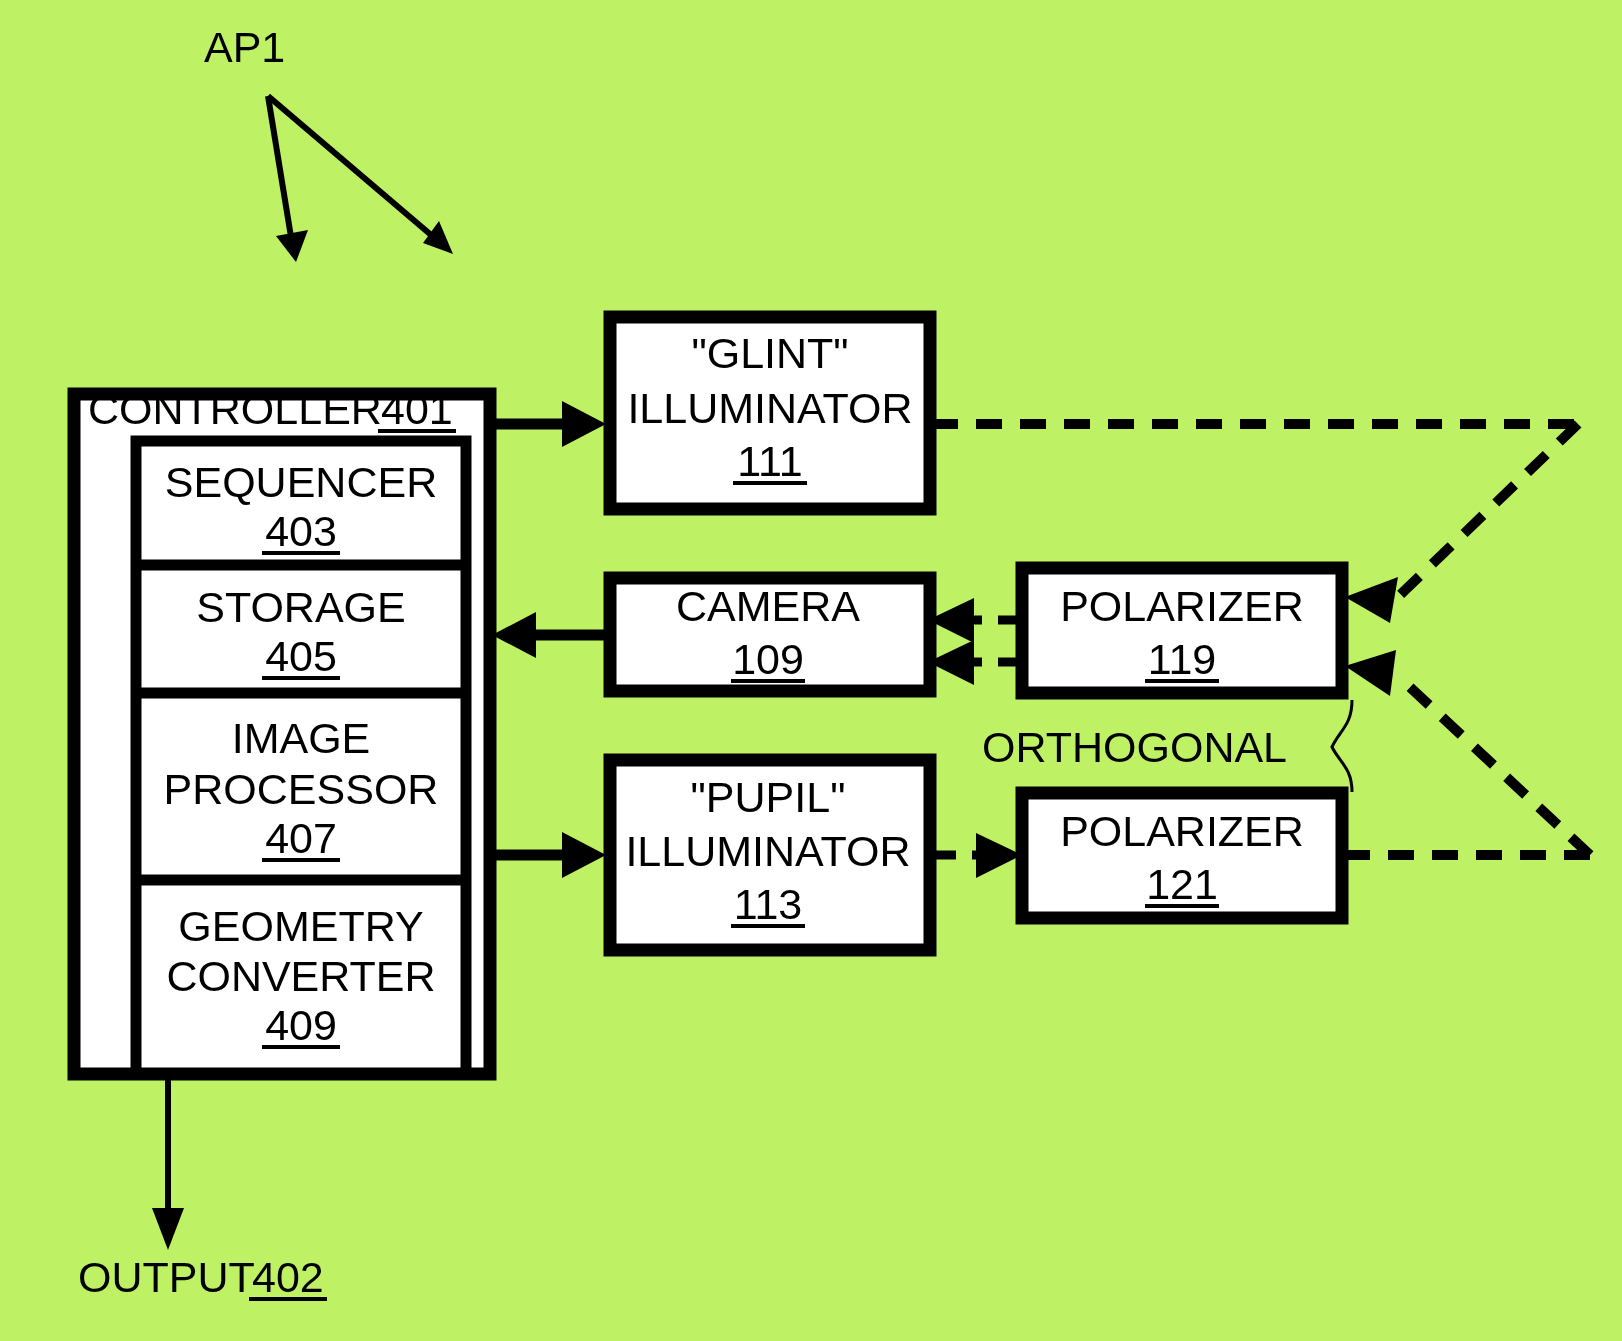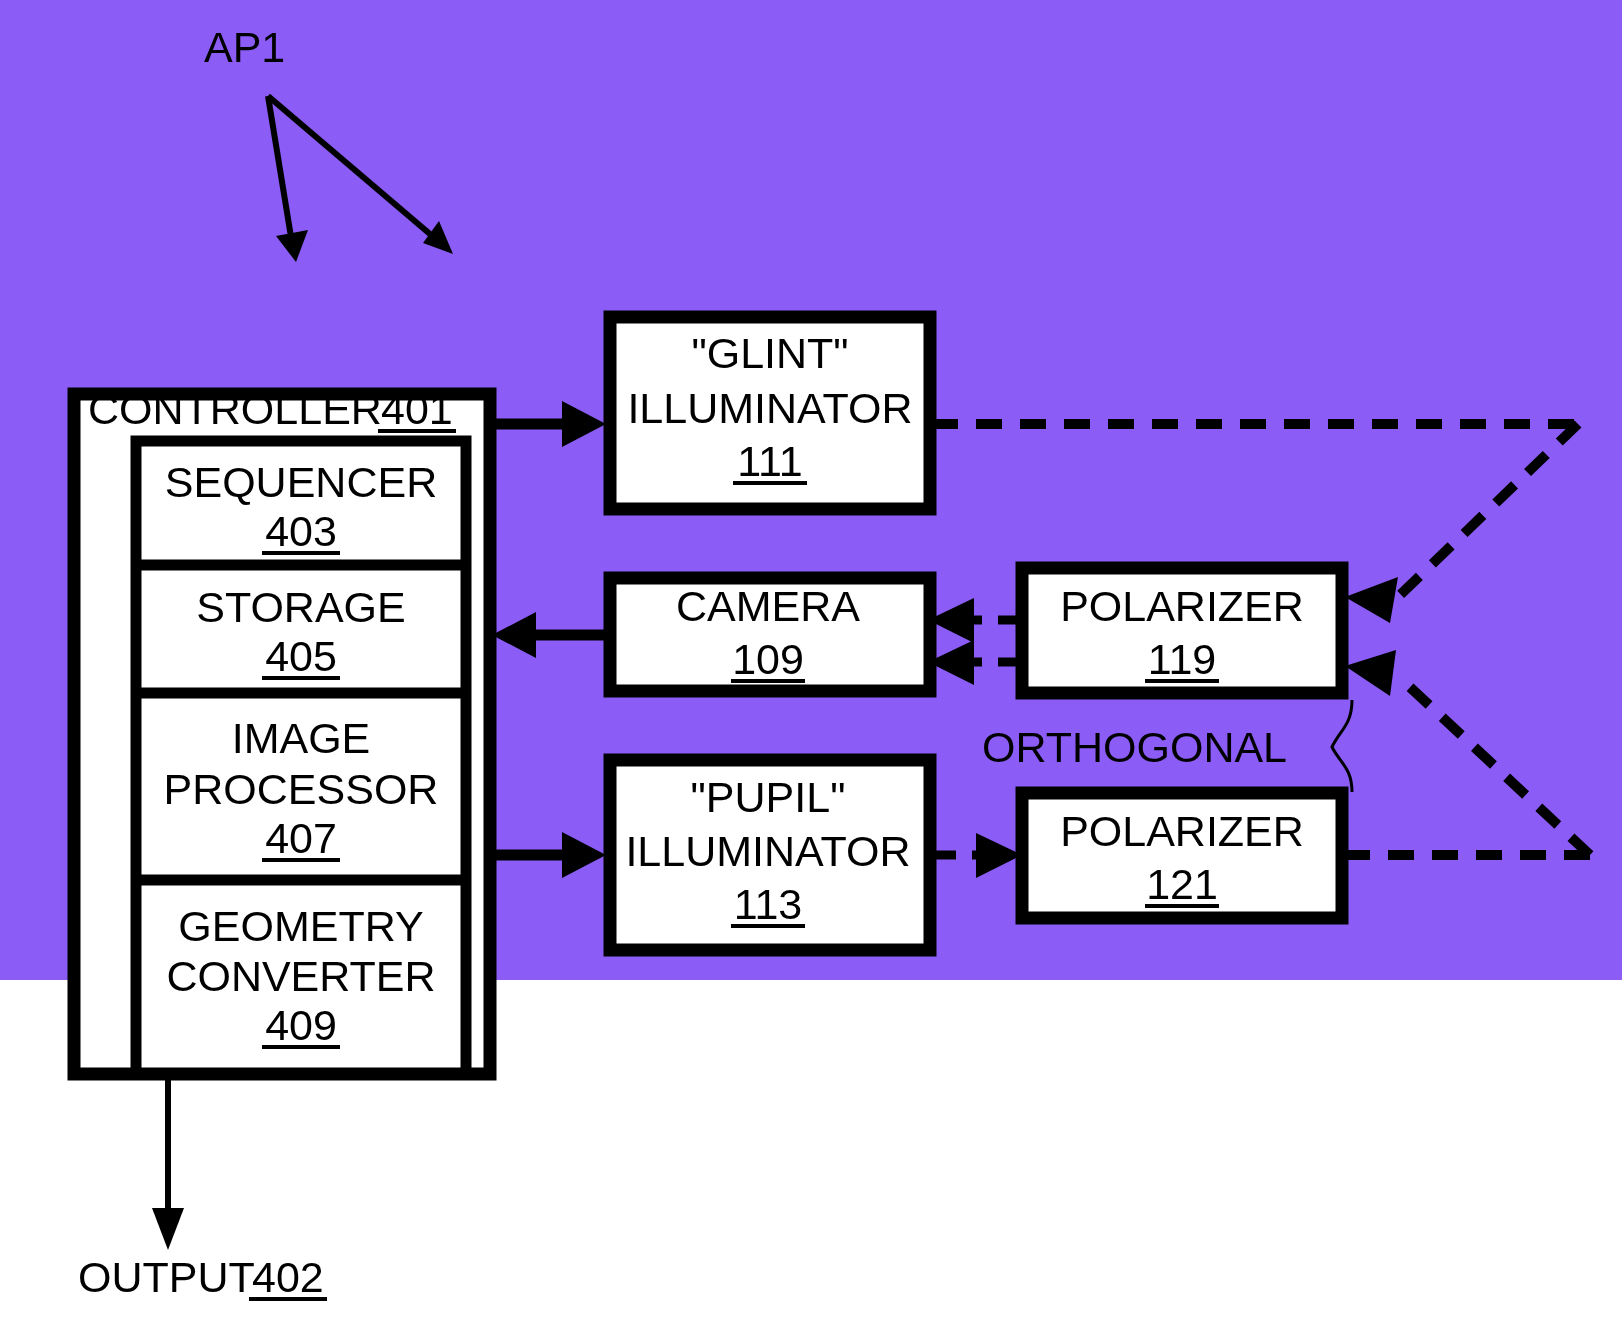--- a/index.html
+++ b/index.html
@@ -10,22 +10,22 @@
   }
   body {
     width: 1622px;
     height: 1341px;
     font-family: "Liberation Sans", sans-serif;
     overflow: hidden;
   }
   #figure-root {
     position: relative;
     width: 1622px;
-    height: 980px;
-    background: #8b5cf6;
+    height: 1341px;
+    background: #bef264;
   }
   svg.figure-canvas {
     position: absolute;
     top: 0;
     left: 0;
     width: 1622px;
     height: 1341px;
     display: block;
   }
   .box-outline {

